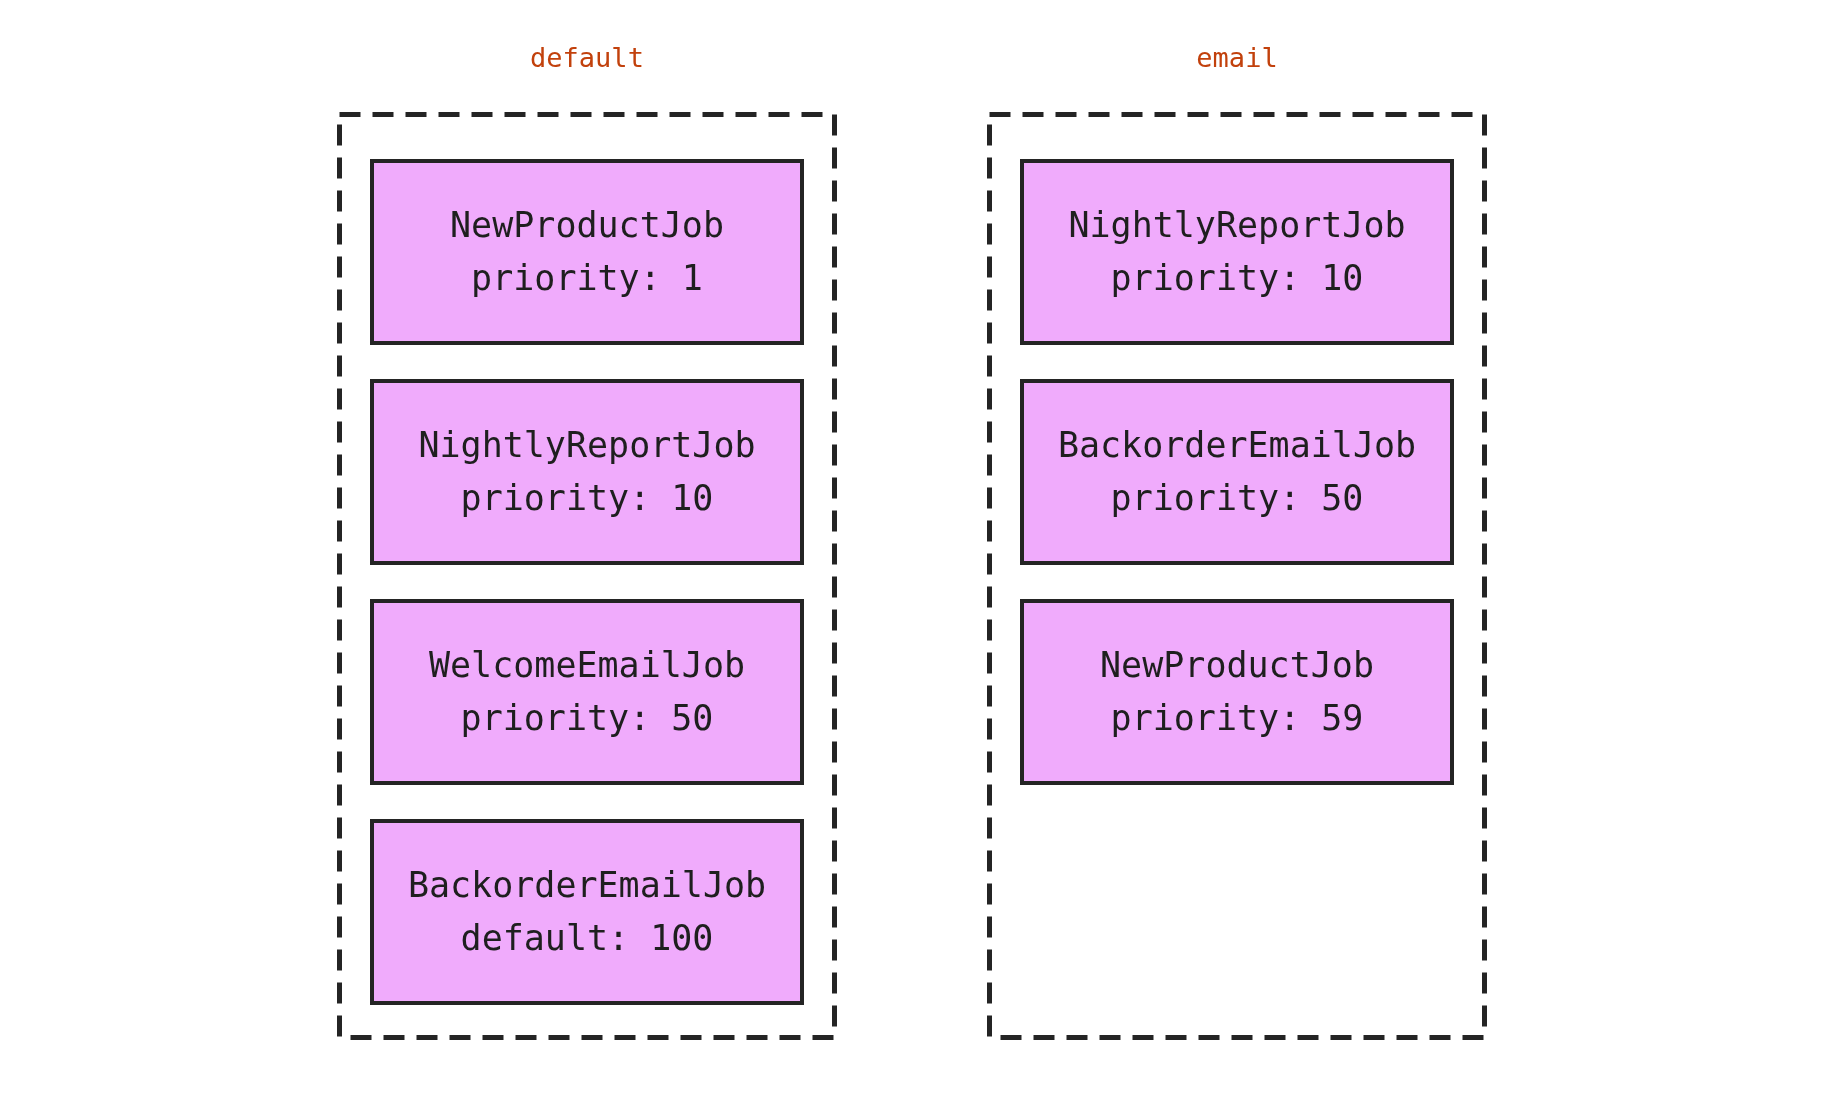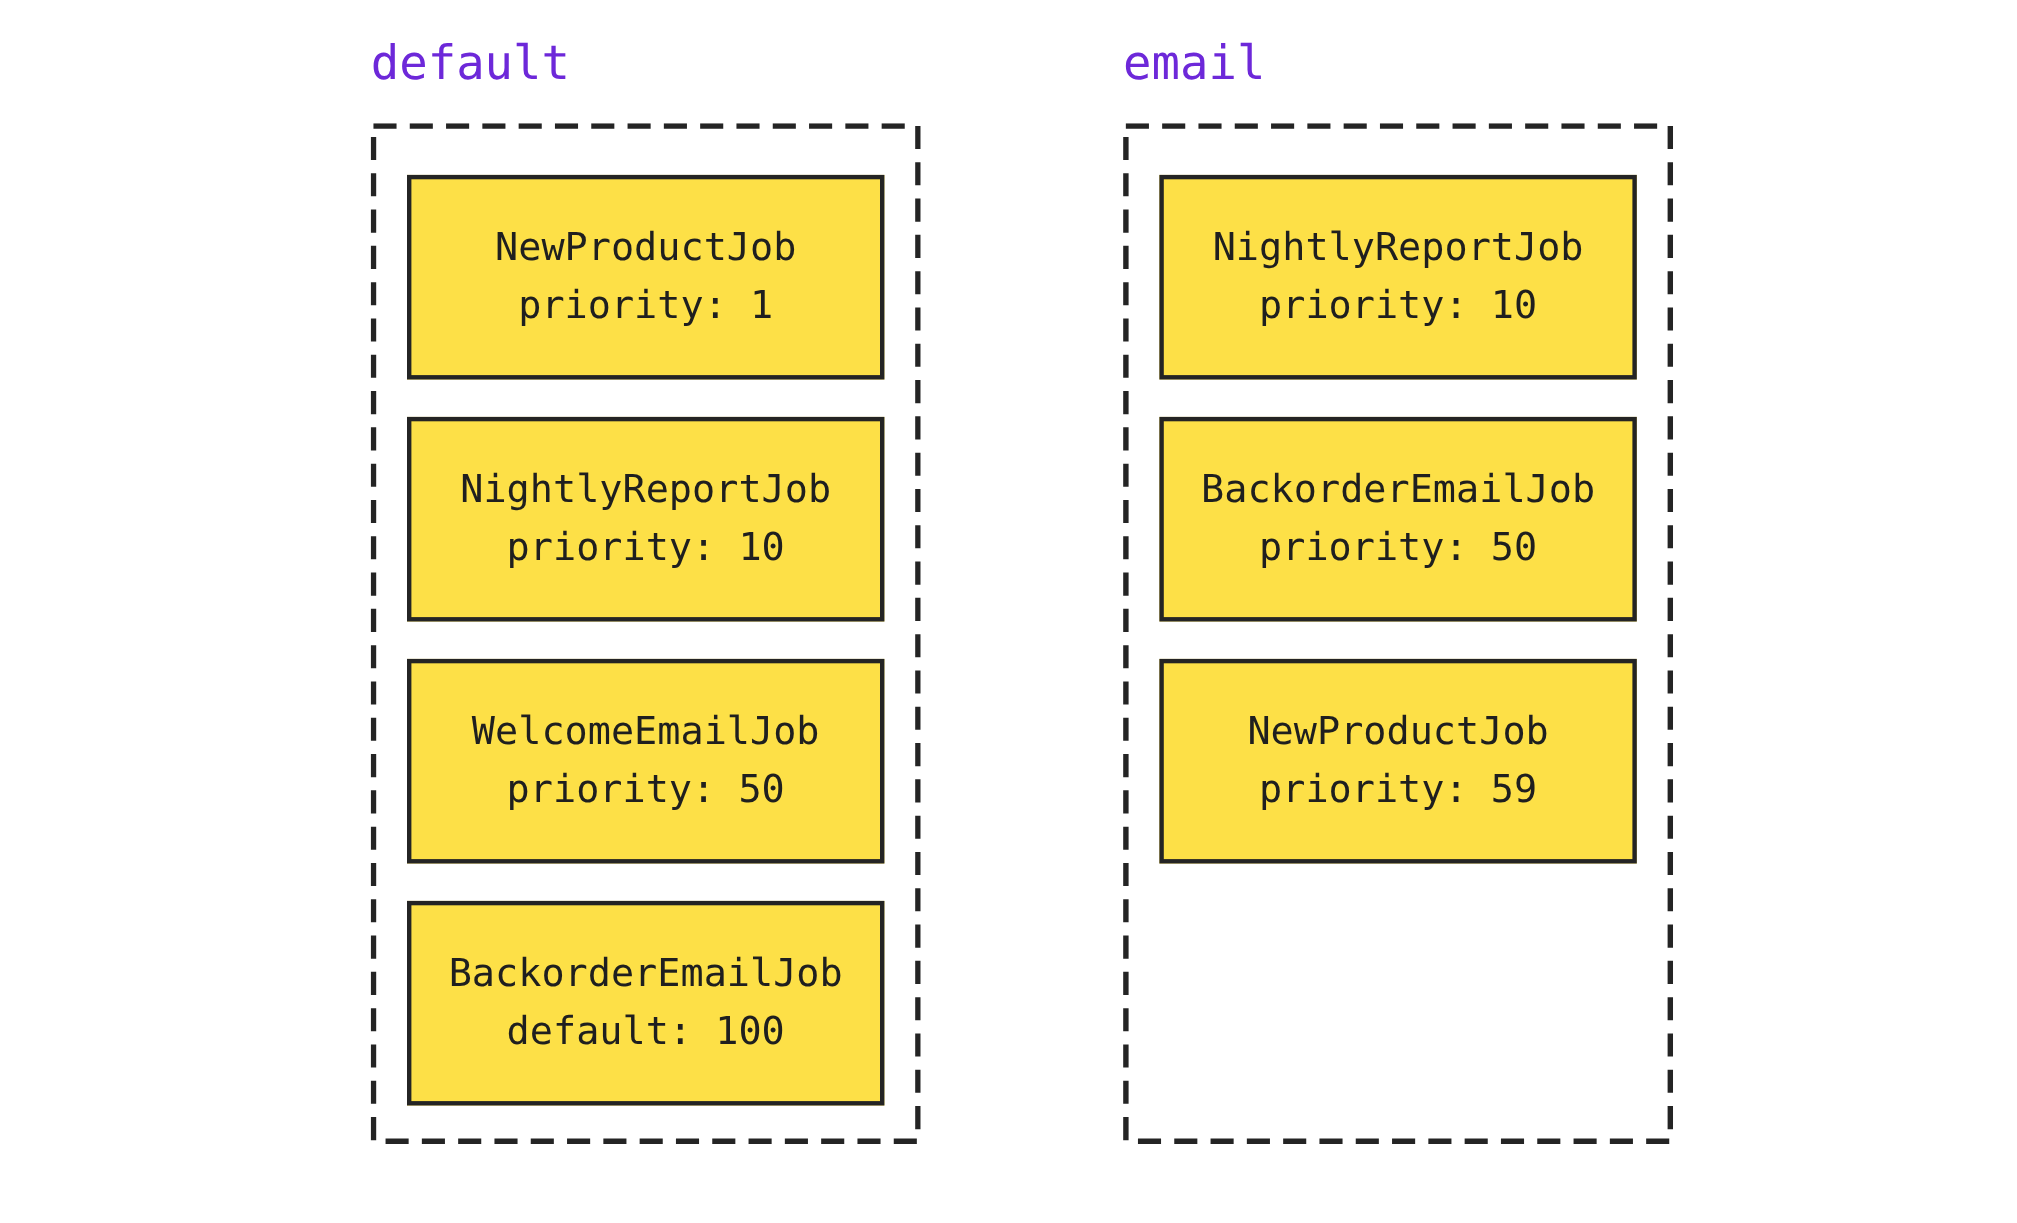--- a/index.html
+++ b/index.html
@@ -14,28 +14,29 @@
     height: 1112px;
     background: #ffffff;
     overflow: hidden;
   }
   .queue {
     position: absolute;
     top: 38px;
     width: 500px;
   }
   .queue--default { left: 337px; }
-  .queue--email   { left: 1021px; }
+  .queue--email   { left: 987px; }
   .queue-title {
     height: 40px;
     line-height: 40px;
     margin-bottom: 34px;
-    font-size: 43px;
+    text-align: center;
+    font-size: 27px;
     font-weight: 400;
-    color: #6d28d9;
+    color: #c2410c;
   }
   .queue-body {
     position: relative;
     width: 500px;
     height: 928px;
     padding-top: 47px;
     display: flex;
     flex-direction: column;
     align-items: center;
     gap: 34px;
@@ -44,21 +45,21 @@
     position: absolute;
     inset: 0;
     width: 500px;
     height: 928px;
     pointer-events: none;
   }
   .job-box {
     width: 434px;
     height: 186px;
     border: 4px solid #242424;
-    background: #fde047;
+    background: #f0abfc;
     display: flex;
     flex-direction: column;
     align-items: center;
     justify-content: center;
     flex: 0 0 auto;
   }
   .job-name, .job-priority {
     font-size: 35px;
     line-height: 53px;
     white-space: pre;

